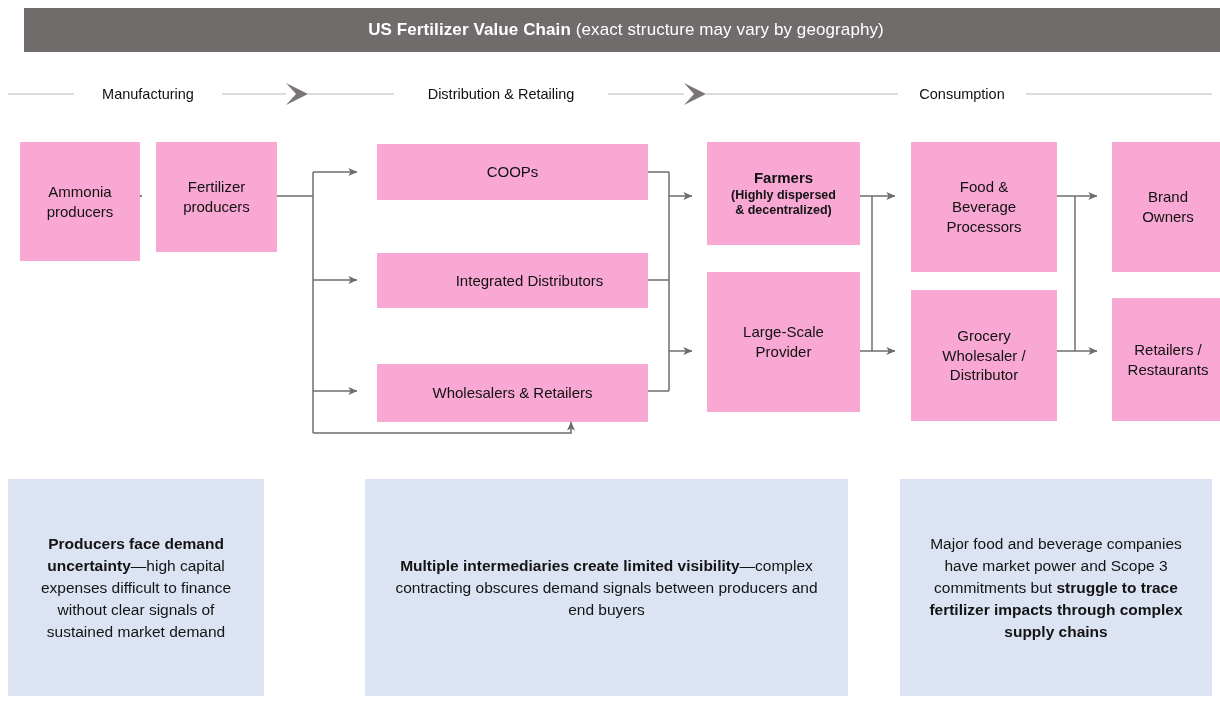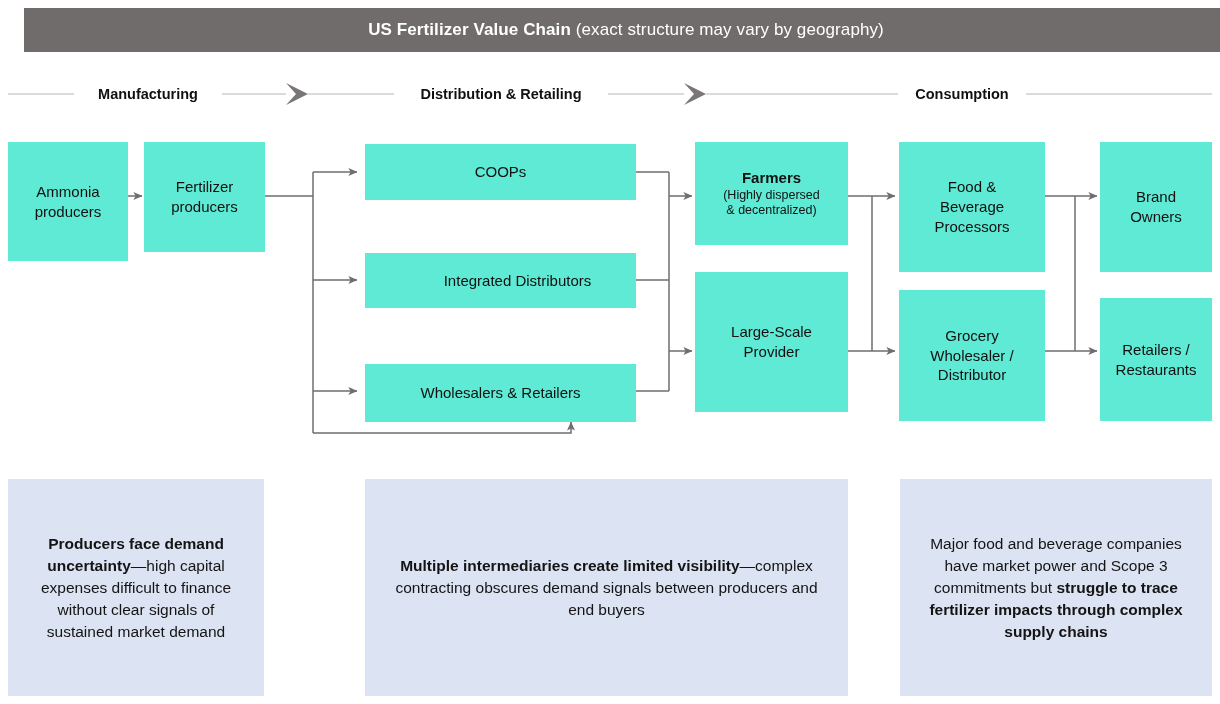--- a/index.html
+++ b/index.html
@@ -48,54 +48,55 @@
     top: 76px;
     width: 1220px;
     height: 36px;
   }
   .phase-label {
     position: absolute;
     top: 0;
     height: 36px;
     line-height: 36px;
     font-size: 14.5px;
-    font-weight: bold;
+    font-weight: normal;
     color: #111111;
     text-align: center;
     white-space: nowrap;
   }
 
   
   .stage {
     position: absolute;
     left: 0;
     top: 0;
     width: 1220px;
     height: 704px;
     pointer-events: none;
   }
   .node {
     position: absolute;
-    background: #5eead4;
+    background: #f9a8d4;
     box-sizing: border-box;
     display: flex;
     align-items: center;
     justify-content: center;
     text-align: center;
     padding: 4px 6px;
     font-size: 15px;
     line-height: 1.32;
     color: #111111;
+    margin-left: 12px;
   }
   .node .node-inner { width: 100%; }
   .node .title-strong { font-weight: bold; display: block; }
   .node .sub-small {
     display: block;
     font-size: 12.5px;
-    font-weight: normal;
+    font-weight: bold;
     line-height: 1.25;
   }
 
   
   .callout {
     position: absolute;
     background: #dce3f2;
     box-sizing: border-box;
     display: flex;
     align-items: center;

